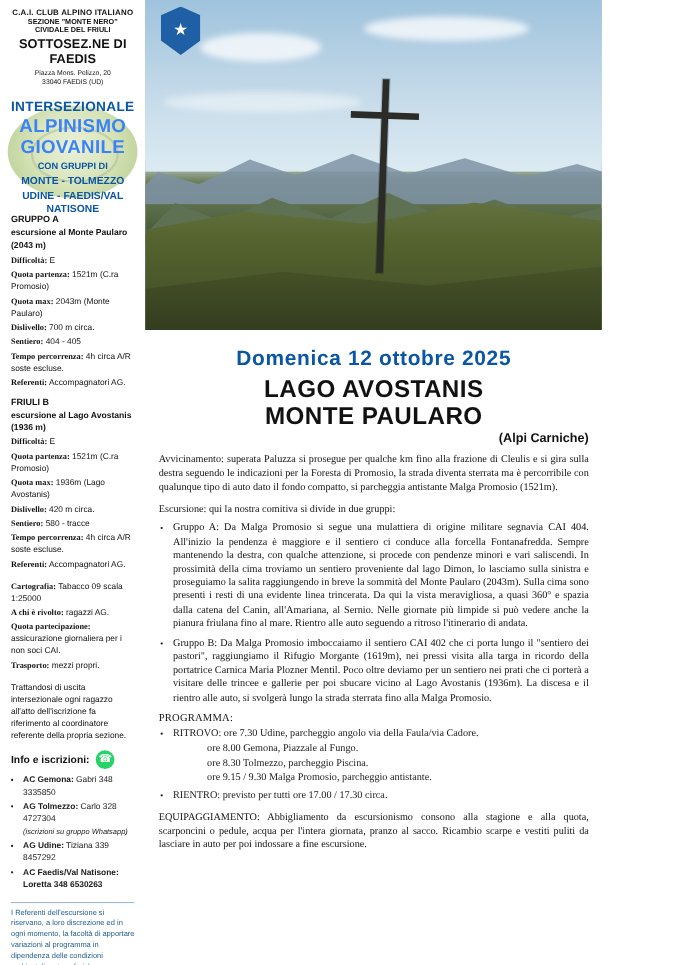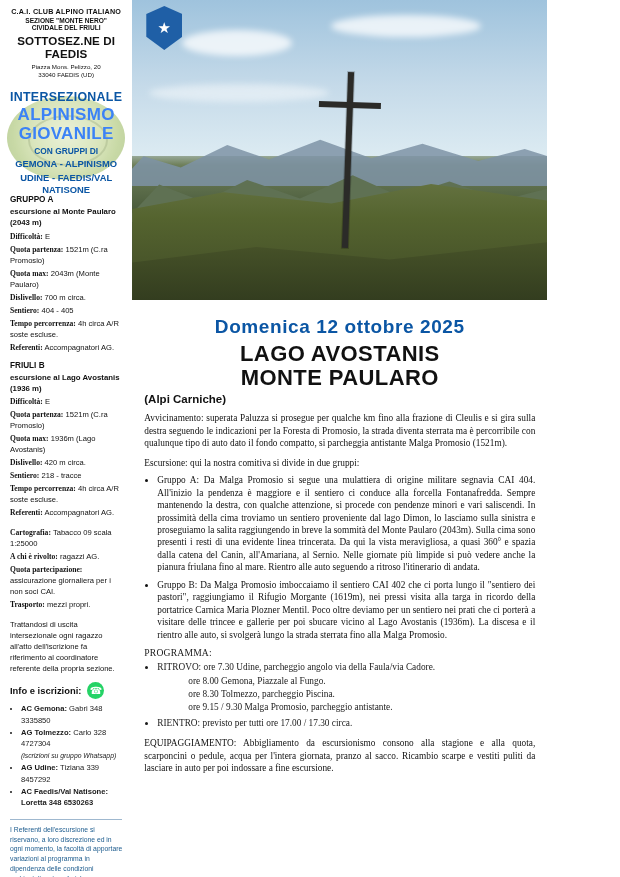--- a/index.html
+++ b/index.html
@@ -303,21 +303,21 @@
   .mountain-title {
     text-align: center;
     font-family: "Liberation Sans", sans-serif;
     font-size: 22px;
     font-weight: bold;
     color: #111;
     line-height: 1.1;
     letter-spacing: .4px;
   }
   .mountain-sub {
-    text-align: left;
+    text-align: right;
     font-family: "Liberation Sans", sans-serif;
     font-size: 11.5px;
     font-weight: bold;
     color: #111;
     margin-top: 3px;
   }
   .para {
     font-family: "Liberation Serif", serif;
     font-size: 9.3px;
     line-height: 1.34;
@@ -377,21 +377,21 @@
         <div>33040 FAEDIS (UD)</div>
       </div>
     </div>
 
     <div class="title-block">
       <div class="title-logo"></div>
       <div class="title-text">
         <div class="t-inter">INTERSEZIONALE</div>
         <div class="t-alp">ALPINISMO GIOVANILE</div>
         <div class="t-con">CON GRUPPI DI</div>
-        <div class="t-grp">GEMONA - ALPINISMO</div>
+        <div class="t-grp">MONTE - TOLMEZZO</div>
         <div class="t-grp">UDINE - FAEDIS/VAL NATISONE</div>
       </div>
     </div>
 
     <div class="info-block">
 
       <div class="grp-head">GRUPPO A</div>
       <div class="grp-sub">escursione al Monte Paularo (2043 m)</div>
       <p><span class="lbl">Difficoltà:</span><span> E</span></p>
       <p><span class="lbl">Quota partenza:</span><span> 1521m (C.ra Promosio)</span></p>
@@ -400,21 +400,21 @@
       <p><span class="lbl">Sentiero:</span><span> 404 - 405</span></p>
       <p><span class="lbl">Tempo percorrenza:</span><span> 4h circa A/R soste escluse.</span></p>
       <p><span class="lbl">Referenti:</span><span> Accompagnatori AG.</span></p>
 
       <div class="grp-head">FRIULI B</div>
       <div class="grp-sub">escursione al Lago Avostanis (1936 m)</div>
       <p><span class="lbl">Difficoltà:</span><span> E</span></p>
       <p><span class="lbl">Quota partenza:</span><span> 1521m (C.ra Promosio)</span></p>
       <p><span class="lbl">Quota max:</span><span> 1936m (Lago Avostanis)</span></p>
       <p><span class="lbl">Dislivello:</span><span> 420 m circa.</span></p>
-      <p><span class="lbl">Sentiero:</span><span> 218 - tracce</span></p>
+      <p><span class="lbl">Sentiero:</span><span> 580 - tracce</span></p>
       <p><span class="lbl">Tempo percorrenza:</span><span> 4h circa A/R soste escluse.</span></p>
       <p><span class="lbl">Referenti:</span><span> Accompagnatori AG.</span></p>
 
       <div class="spacer-sm"></div>
       <p><span class="lbl">Cartografia:</span><span> Tabacco 09  scala 1:25000</span></p>
       <p><span class="lbl">A chi è rivolto:</span><span> ragazzi AG.</span></p>
       <p><span class="lbl">Quota partecipazione:</span><span> assicurazione giornaliera per i non soci CAI.</span></p>
       <p><span class="lbl">Trasporto:</span><span> mezzi propri.</span></p>
 
       <div class="spacer-sm"></div>

